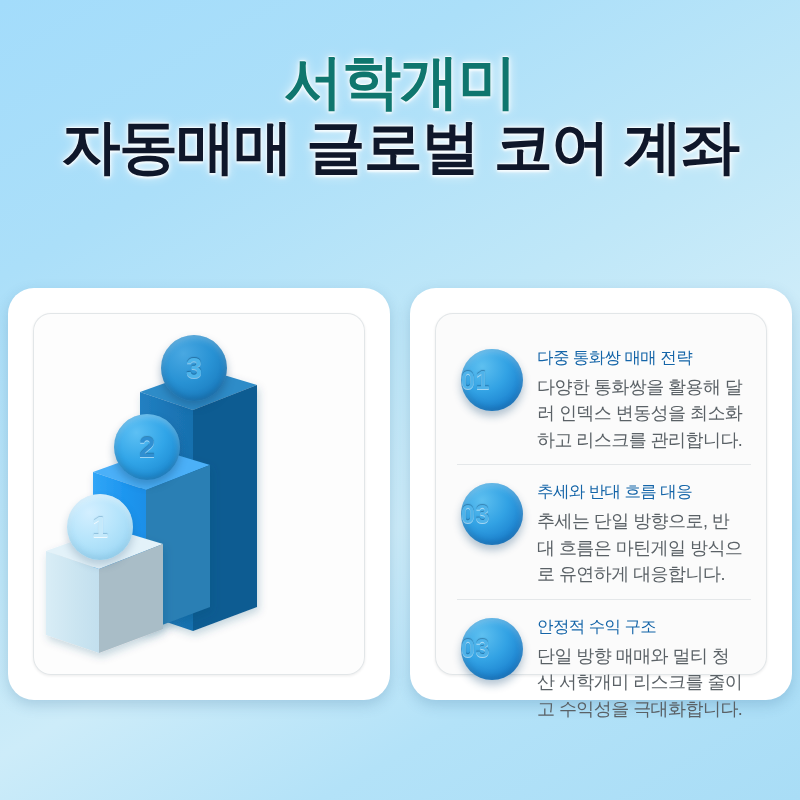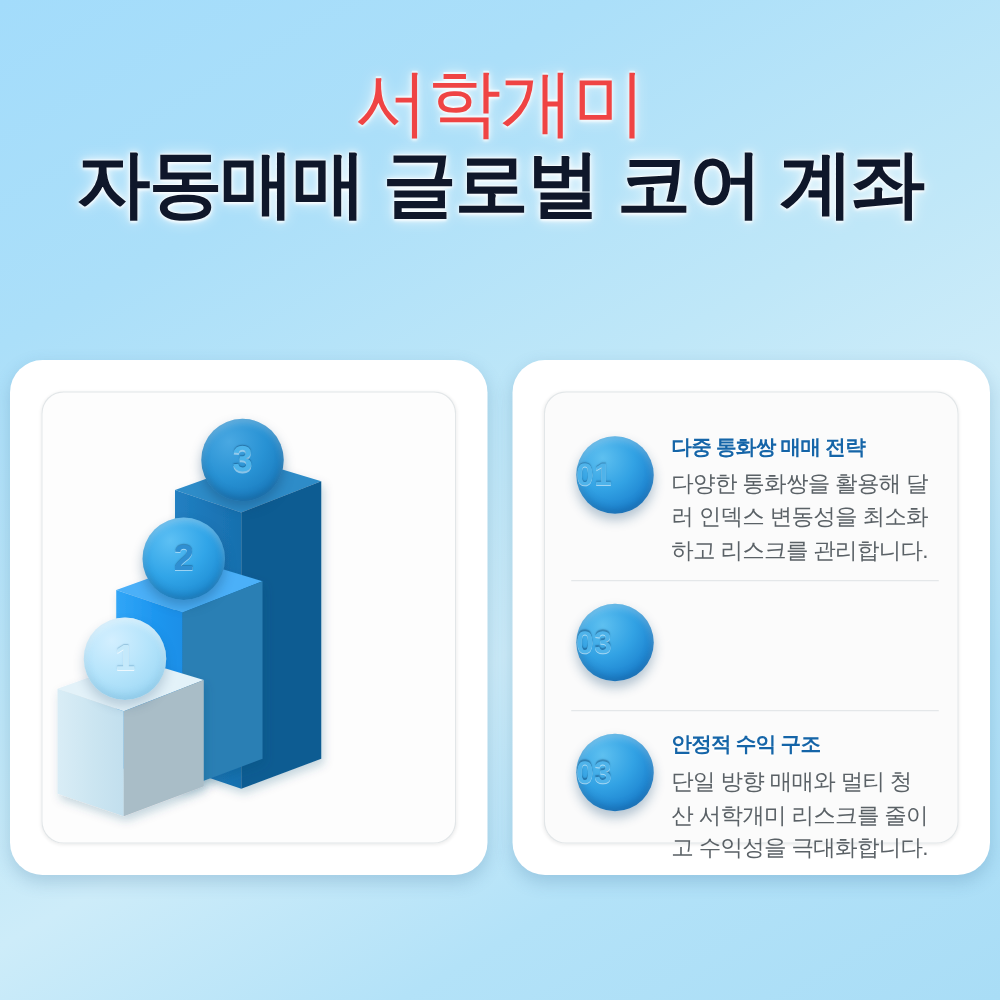--- a/index.html
+++ b/index.html
@@ -19,23 +19,23 @@
   .title-block {
     position: absolute;
     left: 0;
     top: 52px;
     width: 800px;
     text-align: center;
     user-select: none;
   }
   .title-line-1 {
     font-size: 59px;
-    font-weight: 400;
+    font-weight: 700;
     letter-spacing: -1px;
-    color: #ef4444;
+    color: #0f766e;
     line-height: 1.04;
     text-shadow:
       0 0 5px rgba(255,255,255,0.95),
       0 0 12px rgba(255,255,255,0.85),
       0 2px 2px rgba(255,255,255,0.7),
       0 -1px 0 rgba(255,255,255,0.6);
   }
   .title-line-2 {
     font-size: 59px;
     font-weight: 900;
@@ -134,21 +134,21 @@
     letter-spacing: 0.5px;
     text-shadow: 0 1px 0 rgba(255,255,255,0.55), 0 -1px 1px rgba(10,60,105,0.45);
   }
   .item-text {
     flex: 1 1 auto;
     padding-top: 6px;
     min-width: 0;
   }
   .item-title {
     font-size: 16.5px;
-    font-weight: 700;
+    font-weight: 400;
     color: #1565a8;
     letter-spacing: -0.6px;
     margin-bottom: 5px;
     text-shadow: 0 1px 0 rgba(255,255,255,0.9);
   }
   .item-desc {
     font-size: 18px;
     color: #5a6166;
     line-height: 1.47;
     letter-spacing: -0.55px;
@@ -246,20 +246,24 @@
         <div class="item-text">
           <div class="item-title">다중 통화쌍 매매 전략</div>
           <div class="item-desc">다양한 통화쌍을 활용해 달러 인덱스 변동성을 최소화하고 리스크를 관리합니다.</div>
         </div>
       </div>
 
       <div class="list-item">
         <div class="num-badge">
           <span>03</span>
         </div>
+        <div class="item-text">
+          <div class="item-title">추세와 반대 흐름 대응</div>
+          <div class="item-desc">추세는 단일 방향으로, 반대 흐름은 마틴게일 방식으로 유연하게 대응합니다.</div>
+        </div>
       </div>
 
       <div class="list-item">
         <div class="num-badge">
           <span>03</span>
         </div>
         <div class="item-text">
           <div class="item-title">안정적 수익 구조</div>
           <div class="item-desc">단일 방향 매매와 멀티 청산 서학개미 리스크를 줄이고 수익성을 극대화합니다.</div>
         </div>

